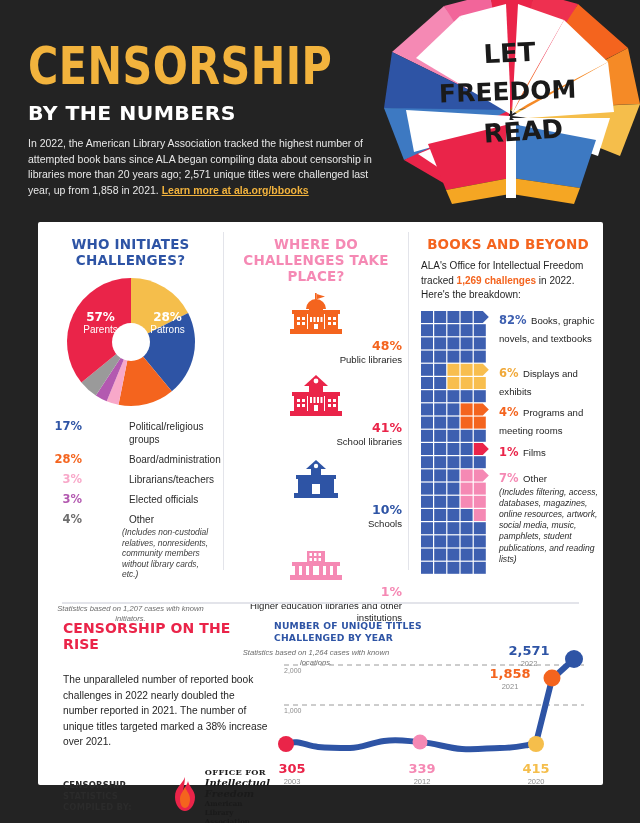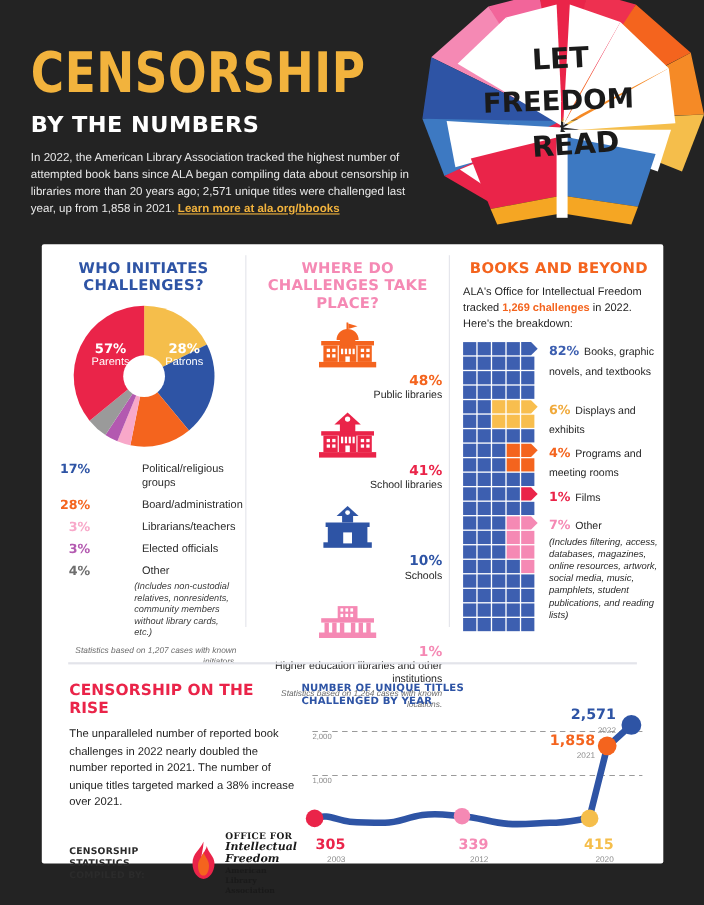--- a/index.html
+++ b/index.html
@@ -88,21 +88,21 @@
   .legend { margin:12px 0 0 6px; }
   .legend-row { display:flex; align-items:flex-start; margin-bottom:7px;gap:40px; }
   .legend-pct {
     width:30px; text-align:right; flex:none;
     font-family:"DejaVu Sans", sans-serif; font-weight:bold;
     font-size:11.5px; line-height:13px;
   }
   .legend-txt { margin-left:7px; font-size:10px; line-height:13px; color:#2b2b2b; }
   .legend-note { font-size:8.4px; line-height:10.5px; color:#3a3a3a; font-style:italic; margin-top:1px; }
   .foot-note {
-    margin-top:2px; text-align:right;
+    margin-top:24px; text-align:center;
     font-size:7.6px; line-height:10px; color:#6b6b6b; font-style:italic;
   }
 
   
   .place { text-align:right; margin-top:7px; }
   .place-ico { height:44px; display:flex; align-items:flex-end; justify-content:center; }
   .place-pct { font-family:"DejaVu Sans", sans-serif; font-weight:bold; font-size:12.5px; margin-top:3px; }
   .place-txt { font-size:9.6px; line-height:12px; color:#1f1f1f; margin-top:1px; }
 
   
@@ -120,38 +120,38 @@
 
   
   .hdiv { position:absolute; left:24px; top:380px; width:517px; height:2px; background:#e3e4ea; }
   .bottom { position:absolute; left:0; top:392px; width:565px; height:170px; display:flex; }
   .bl { width:232px; padding:6px 0 0 25px; }
   .br { width:333px; padding:6px 12px 0 4px; position:relative; }
   .rise-head {
     font-family:"DejaVu Sans", sans-serif; font-weight:bold;
     font-size:14px; color:#EA2449; letter-spacing:0.1px;
   }
-  .rise-body { margin-top:8px; width:205px; font-size:10.2px; line-height:15.5px; color:#1f1f1f; }
+  .rise-body { margin-top:20px; width:205px; font-size:10.2px; line-height:15.5px; color:#1f1f1f; }
   .compiled { display:flex; align-items:center; margin-top:17px; }
   .compiled-lbl {
     font-family:"DejaVu Sans", sans-serif; font-weight:bold;
     font-size:8.4px; line-height:11px; color:#2b2b2b; letter-spacing:0.2px;
   }
   .flame { margin:0 7px 0 9px; }
   .oif-1 { font-family:"DejaVu Serif", serif; font-weight:bold; font-size:8.2px; color:#1a1a1a; letter-spacing:0.3px;}
   .oif-2 { font-family:"DejaVu Serif", serif; font-weight:bold; font-style:italic; font-size:10px; color:#1a1a1a; }
   .oif-3 { font-family:"DejaVu Serif", serif; font-weight:bold; font-size:7px; color:#1a1a1a; }
   .chart-head {
     font-family:"DejaVu Sans", sans-serif; font-weight:bold;
     font-size:9.2px; line-height:11.5px; color:#2E54A5; letter-spacing:0.2px;
   }
   .chart-area { position:relative; width:330px; height:130px; margin-top:6px; }
   .chart-area svg { position:absolute; left:0; top:0; }
   .gl-lbl { position:absolute; font-size:7px; color:#8d8d8d; }
-  .pt-lbl { position:absolute; text-align:right; }
+  .pt-lbl { position:absolute; text-align:center; }
   .pt-val { font-family:"DejaVu Sans", sans-serif; font-weight:bold; font-size:13px; }
   .pt-yr { font-size:7.5px; color:#8d8d8d; margin-top:1px; }
 </style>
 </head>
 <body>
 
 <div class="page">
 
   <div class="header">
 

